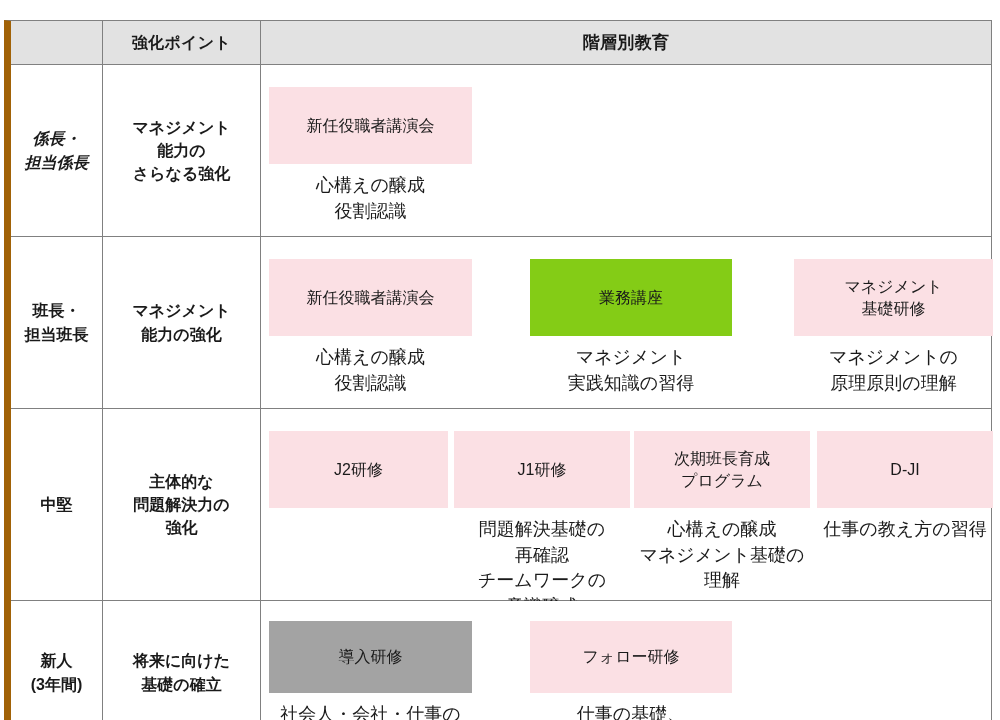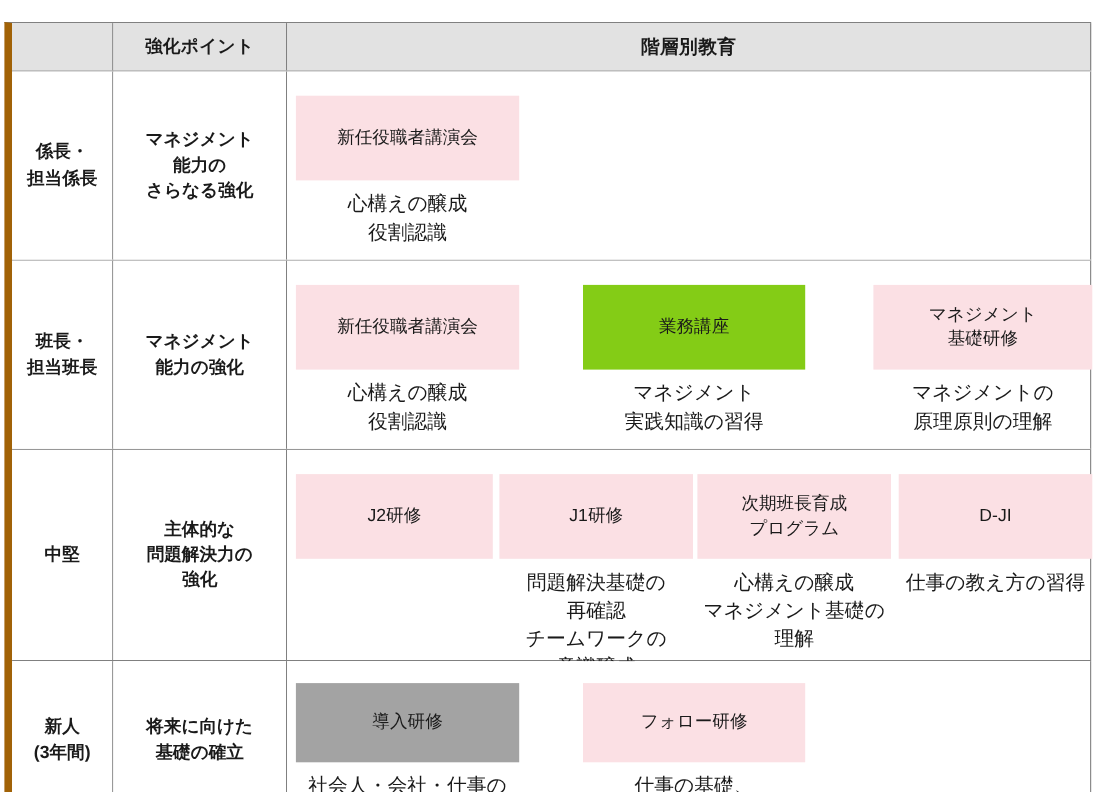--- a/index.html
+++ b/index.html
@@ -87,21 +87,21 @@
       <span class="lbl">強化ポイント</span>
     </div>
     <div class="cell c-prog" style="display:flex;">
       <span class="lbl">階層別教育</span>
     </div>
   </div>
 
   <div id="rows-host">
       <div class="row row-body row-1">
         <div class="cell c-level">
-          <span class="lbl" style="white-space: pre-line;">係長・
+          <span class="lbl" style="white-space: pre-line; font-style: italic;">係長・
 担当係長</span>
         </div>
         <div class="cell c-point">
           <span class="lbl" style="white-space: pre-line;">マネジメント
 能力の
 さらなる強化</span>
         </div>
         <div class="cell c-prog">
           <div class="prog-track">
             <div class="prog-item" style="left: 8px; width: 203px; top: 22px;">

